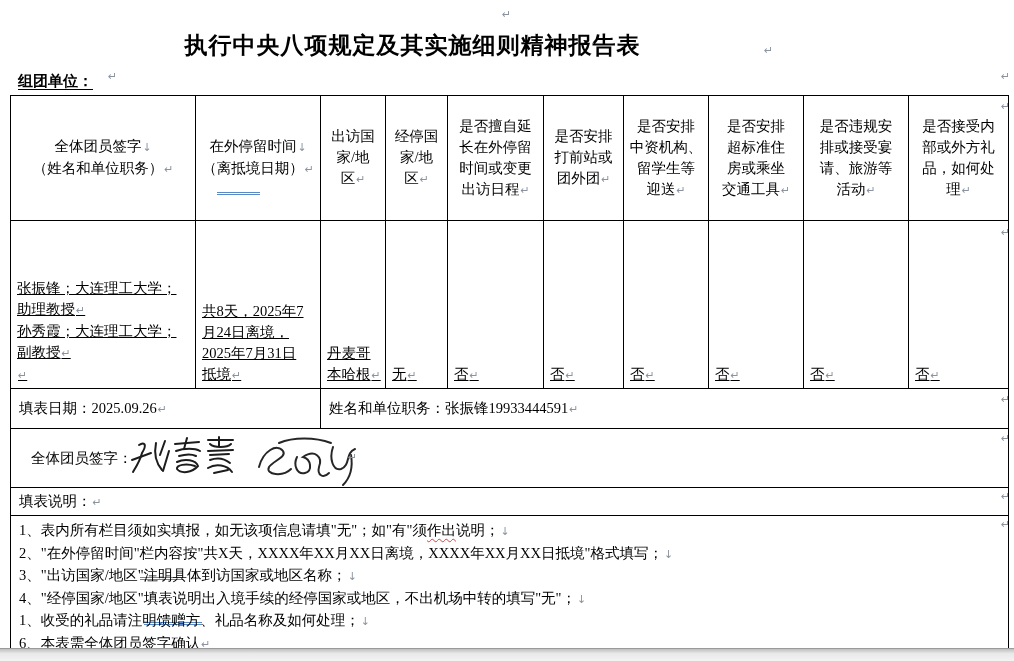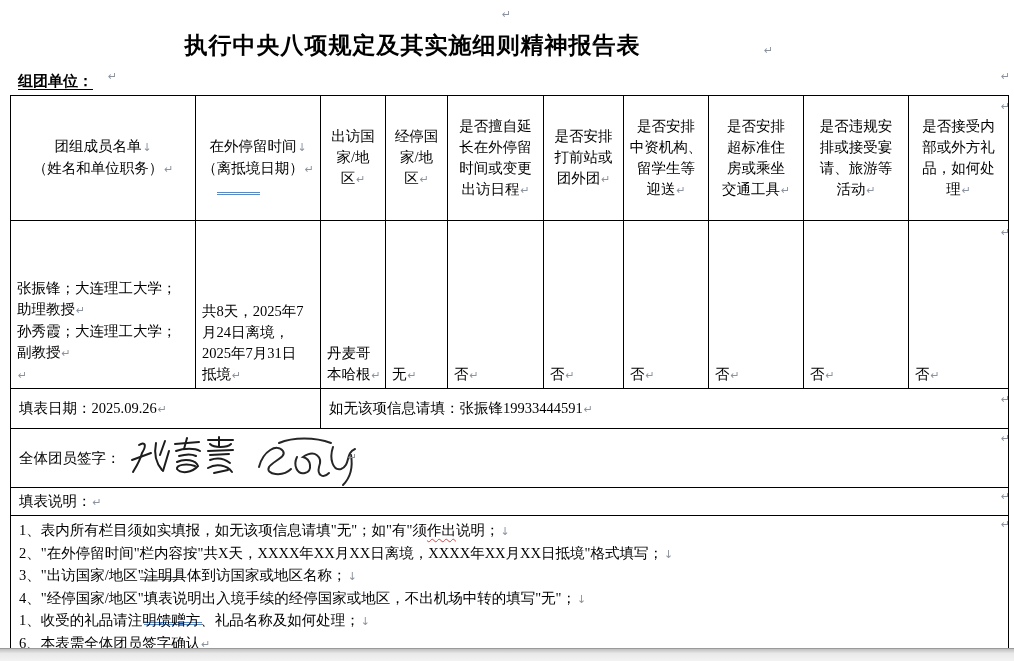--- a/index.html
+++ b/index.html
@@ -20,25 +20,25 @@
     position:absolute;left:10px;top:95px;width:998px;
     border-collapse:collapse;table-layout:fixed;
   }
   table.report th,table.report td{
     border:1px solid #000;font-weight:normal;font-size:14.5px;
     padding:0;overflow:hidden;
   }
   tr.r-header th{vertical-align:middle;text-align:center;line-height:21px;}
   tr.r-header{height:125px;}
   tr.r-data{height:168px;}
-  tr.r-data td{vertical-align:bottom;text-align:left;line-height:21px;padding:0 4px 2px 6px;}
+  tr.r-data td{vertical-align:bottom;text-align:left;line-height:21px;padding:0 4px 2px 6px;text-decoration:underline;}
   tr.r-meta{height:40px;}
   tr.r-meta td{vertical-align:middle;padding-left:8px;line-height:16px;}
   tr.r-sign{height:59px;}
-  tr.r-sign td{vertical-align:middle;padding-left:8px;position:relative;}
+  tr.r-sign td{vertical-align:middle;padding-left:20px;position:relative;}
   tr.r-notehead{height:28px;}
   tr.r-notehead td{vertical-align:middle;padding-left:8px;}
   tr.r-notes{height:133px;}
   tr.r-notes td{vertical-align:top;padding:4px 6px 0 8px;line-height:20.6px;}
   .bt2 td,.bt2 th{border-top-width:2px;}
   .prewrap{white-space:pre-line;}
   .mark{color:#8b93a0;font-size:11px;font-family:"DejaVu Sans",sans-serif;margin-left:1px;}
   .mark-abs{position:absolute;color:#8b93a0;font-size:11px;font-family:"DejaVu Sans",sans-serif;}
   .u-blue{border-bottom:3px double #5a8ac6;padding-bottom:16px;}
   .u-red{text-decoration:underline wavy #e03c3c 1px;text-underline-offset:3px;}
@@ -79,21 +79,21 @@
         <col style="width:80px">
         <col style="width:85px">
         <col style="width:95px">
       <col style="width:105px">
         <col style="width:100px">
     </colgroup>
 
     <tbody>
         <tr class="r-header">
       <th>
-        <span>团组成员名单</span><span class="mark">↓</span><br>
+        <span>全体团员签字</span><span class="mark">↓</span><br>
         <span>（姓名和单位职务）</span><span class="mark">↵</span>
       </th>
       <th>
         <span>在外停留时间</span><span class="mark">↓</span><br>
         <span>（</span><span class="u-blue">离抵境</span><span>日期）</span><span class="mark">↵</span>
       </th>
       <th><span class="prewrap">出访国
 家/地
 区</span><span class="mark">↵</span></th>
       <th><span class="prewrap">经停国
@@ -145,21 +145,21 @@
       <td><span>否</span><span class="mark">↵</span></td>
       <td><span>否</span><span class="mark">↵</span></td>
       <td><span>否</span><span class="mark">↵</span></td>
     </tr>
 
     <tr class="r-meta bt2">
       <td colspan="2">
         <span>填表日期：</span><span>2025.09.26</span><span class="mark">↵</span>
       </td>
       <td colspan="8">
-        <span>如无该项信息请填：</span><span>张振锋19933444591</span><span class="mark">↵</span>
+        <span>姓名和单位职务：</span><span>张振锋19933444591</span><span class="mark">↵</span>
       </td>
     </tr>
 
     <tr class="r-sign bt2">
       <td colspan="10">
         <span>全体团员签字：</span>
         <svg class="sig-svg" style="left:118px;top:6px;" width="120" height="48" viewBox="0 0 120 48">
           <g fill="none" stroke="#1c1c1c" stroke-width="2" stroke-linecap="round">
             <path d="M10,10 C16,6 18,10 13,18 C11,26 7,32 4,37"></path>
             <path d="M3,25 L22,18"></path>

